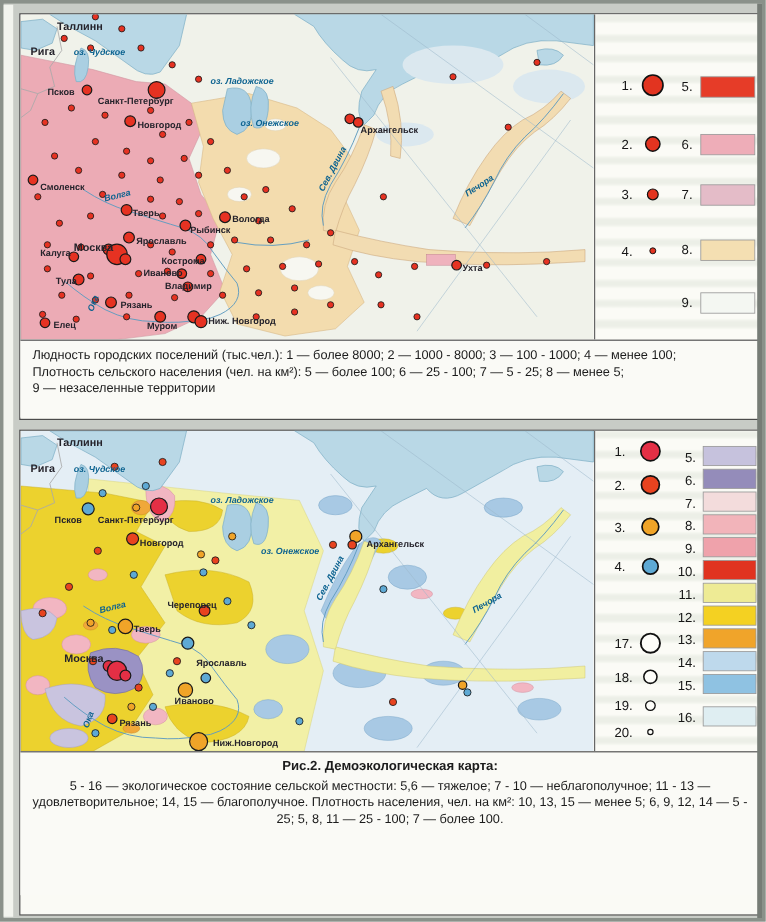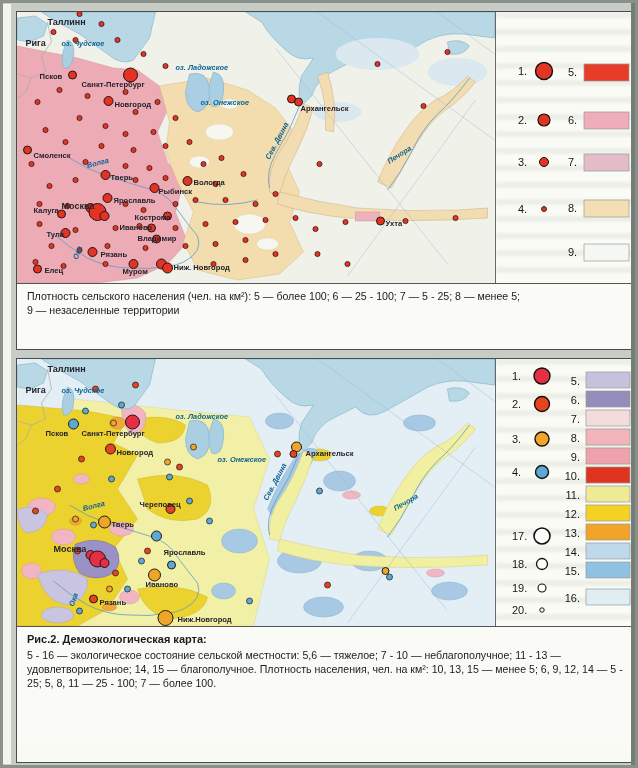--- a/index.html
+++ b/index.html
@@ -19,21 +19,21 @@
   .legend2{left:478px;height:267px;}
   
   .legend::after{content:'';position:absolute;inset:0;pointer-events:none;opacity:.55;filter:blur(1px);
      background:repeating-linear-gradient(180deg, rgba(130,150,130,.22) 0 6px, rgba(0,0,0,0) 6px 17px);
      mix-blend-mode:multiply;}
   .legend svg{position:relative;z-index:1;}
 
   .caption{position:absolute;left:0;right:0;background:#fafaf6;border-top:1px solid #555;
            padding:5px 10px 4px 10px;box-sizing:border-box;}
   .caption1{top:271px;height:65px;}
-  .caption2{top:267px;height:120px;}
+  .caption2{top:267px;height:120px;text-align:center;}
   .caption p{margin:0;font-size:10.6px;line-height:1.34;color:#1c1c1c;}
   .caption .cap-title{font-weight:bold;font-size:11px;margin-bottom:1px;}
 
   .map text{font-family:"Liberation Sans",sans-serif;}
   .map .city{font-size:7.6px;font-weight:bold;fill:#25232b;}
   .map .city-lg{font-size:9px;}
   .map .water{font-size:7.4px;font-style:italic;font-weight:bold;fill:#0d6390;}
   .legend text{font-family:"Liberation Sans",sans-serif;font-size:11px;fill:#161616;}
 </style>
 </head>
@@ -265,20 +265,21 @@
           <rect x="88" y="142" width="45" height="17" fill="#e4bcc8"></rect>
           <text x="72" y="200" stroke="none">8.</text>
           <rect x="88" y="188" width="45" height="17" fill="#f4dfb2"></rect>
           <text x="72" y="244" stroke="none">9.</text>
           <rect x="88" y="232" width="45" height="17" fill="#f4f7f2"></rect>
         </g>
       </svg>
     </div>
 
     <div class="caption caption1">
+      <p>Людность городских поселений (тыс.чел.): 1 — более 8000; 2 — 1000 - 8000; 3 — 100 - 1000; 4 — менее 100;</p>
       <p>Плотность сельского населения (чел. на км²): 5 — более 100; 6 — 25 - 100; 7 — 5 - 25; 8 — менее 5;</p>
       <p>9 — незаселенные территории</p>
     </div>
   </div>
 
   <div class="panel panel2">
 
     <svg class="map" width="478" height="267" viewBox="0 0 477 267">
       <rect x="0" y="0" width="477" height="267" fill="#e4eef5"></rect>
 

